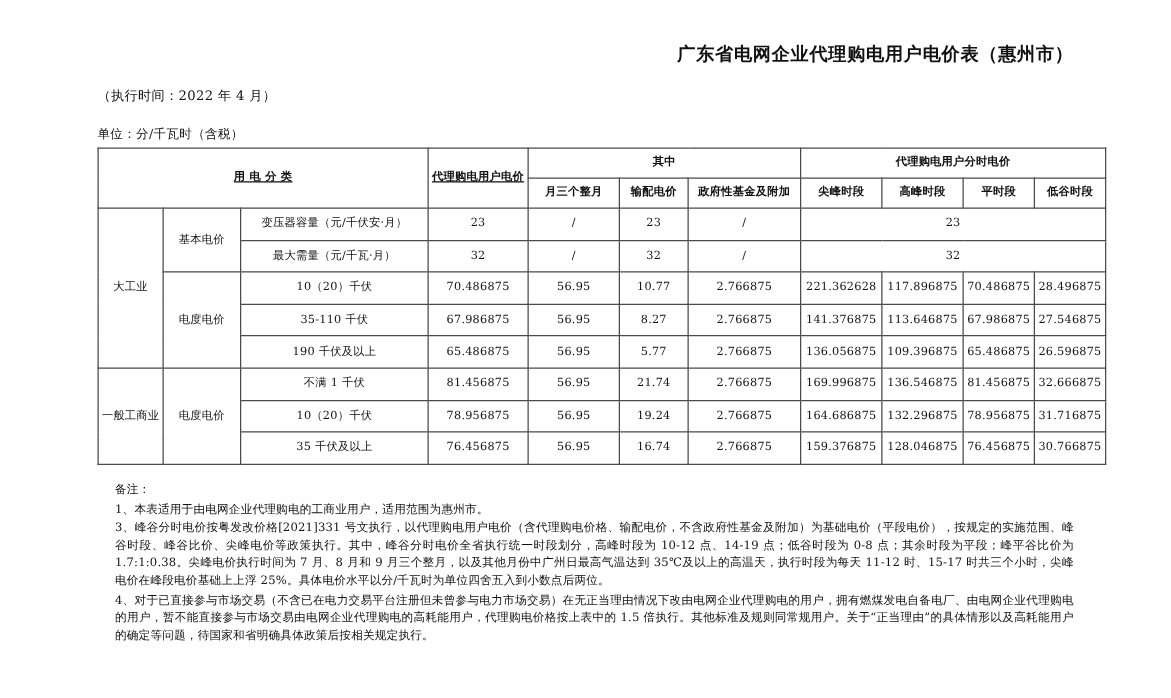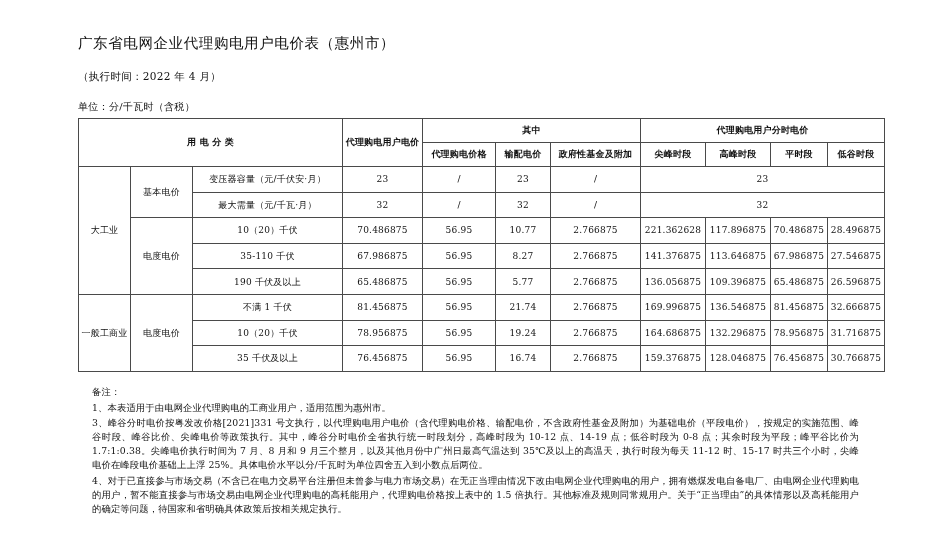--- a/index.html
+++ b/index.html
@@ -16,23 +16,23 @@
     position: relative;
   }
   .page {
     position: relative;
     width: 937px;
     height: 558px;
     box-sizing: border-box;
     padding: 0 78px;
   }
   .doc-title {
-    text-align: left;
+    text-align: right;
     font-size: 14.5px;
-    font-weight: normal;
+    font-weight: bold;
     letter-spacing: 0.6px;
     margin-top: 34px;
     color: #111;
   }
   .doc-subtitle {
     text-align: left;
     font-size: 10.5px;
     margin-top: 17px;
     color: #111;
     letter-spacing: 0.3px;
@@ -59,21 +59,21 @@
     vertical-align: middle;
     padding: 0;
     font-weight: normal;
     line-height: 1.15;
     letter-spacing: 0.2px;
   }
   table.rate-table th {
     font-weight: bold;
     font-size: 9px;
   }
-  .h-tall { height: 46px; }
+  .h-tall { height: 46px; text-decoration: underline; }
   .h-sub  { height: 23px; }
   .row-cell { height: 24.6px; }
   .cat-cell { font-weight: bold; }
   .sub-cat-cell { font-weight: bold; }
   .num { font-size: 9px; margin-left: 14px; }
 
   .notes {
     margin-top: 13px;
     font-size: 9.3px;
     line-height: 1.52;
@@ -131,21 +131,21 @@
       <col style="width:57px">
     </colgroup>
     <thead>
       <tr>
         <th class="h-tall" colspan="3" rowspan="2">用 电 分 类</th>
         <th class="h-tall" rowspan="2">代理购电用户电价</th>
         <th class="h-sub" colspan="3">其中</th>
         <th class="h-sub" colspan="4">代理购电用户分时电价</th>
       </tr>
       <tr>
-        <th class="h-sub">代理购电价格</th>
+        <th class="h-sub">月三个整月</th>
         <th class="h-sub">输配电价</th>
         <th class="h-sub">政府性基金及附加</th>
         <th class="h-sub">尖峰时段</th>
         <th class="h-sub">高峰时段</th>
         <th class="h-sub">平时段</th>
         <th class="h-sub">低谷时段</th>
       </tr>
     </thead>
     <tbody>
 

